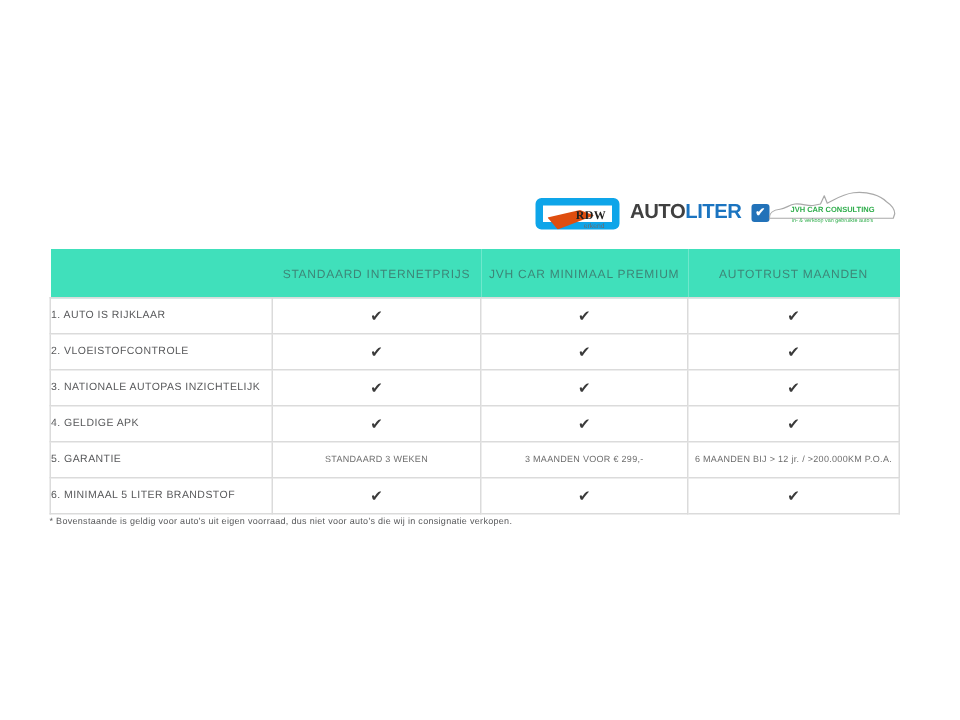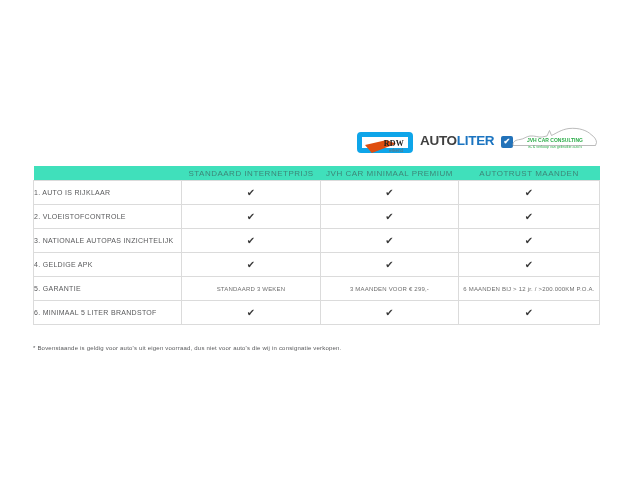--- a/index.html
+++ b/index.html
@@ -27,21 +27,21 @@
 
   .jvh{position:absolute;left:156px;top:2px;width:88px;height:31px;}
   .jvh svg{display:block;}
 
   
   table.compare{position:absolute;left:33px;top:166px;width:566px;border-collapse:collapse;
                 table-layout:fixed;}
   table.compare col.c1{width:148px;} table.compare col.c2{width:139px;}
   table.compare col.c3{width:138px;} table.compare col.c4{width:141px;}
 
-  table.compare thead th{background:#40e0bb;border:none;height:14px;padding:0;
+  table.compare thead th{background:#40e0bb;border:none;height:32px;padding:0;
         font-size:8px;font-weight:400;color:#3d8678;letter-spacing:0.5px;text-align:center;}
   table.compare tbody td{background:#fff;border:1px solid #dbdbdb;height:23px;padding:0;}
   td.row-label{font-size:7px;color:#58595b;letter-spacing:0.3px;padding-left:8px;text-align:left;}
   td.cell-check{text-align:center;font-size:10px;color:#3a3a3a;}
   td.cell-text{text-align:center;font-size:6px;color:#6e6e6e;letter-spacing:0.2px;}
 
   .footnote{position:absolute;left:33px;top:345px;font-size:6px;color:#58595b;letter-spacing:0.2px;}
 </style>
 </head>
 <body>

